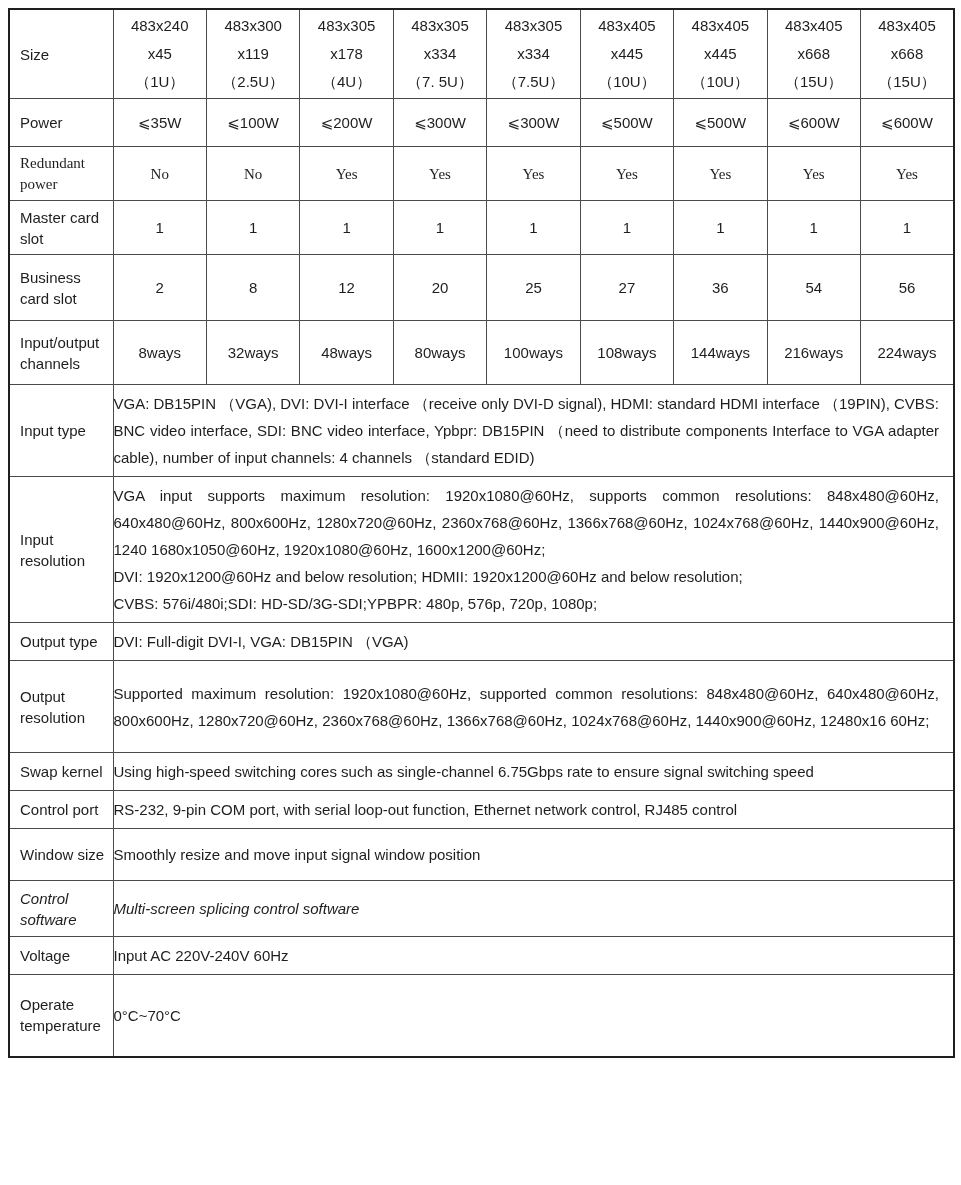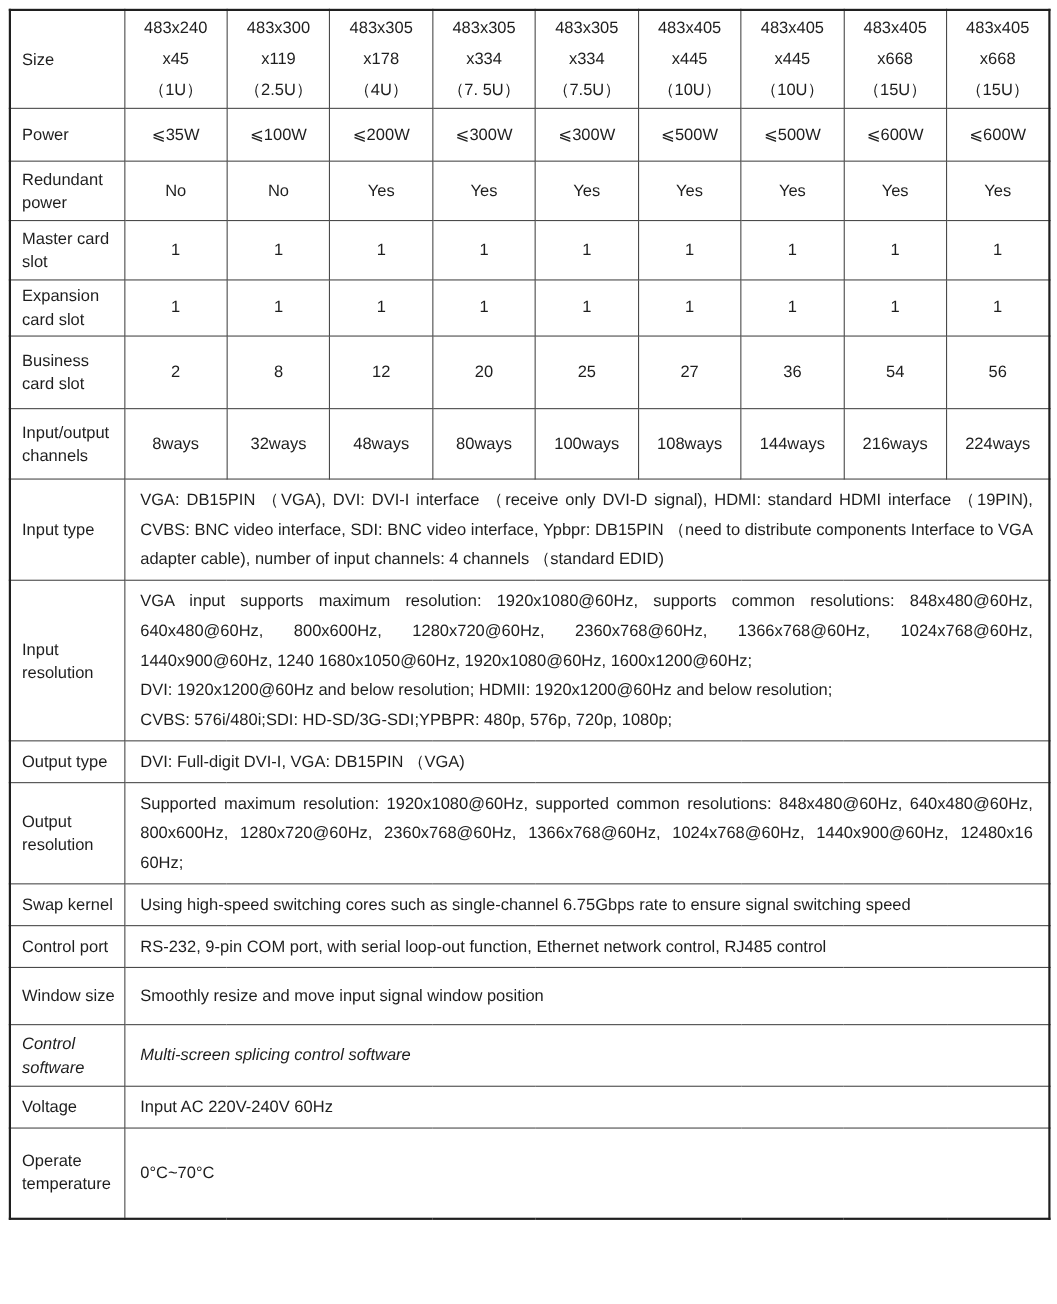--- a/index.html
+++ b/index.html
@@ -38,21 +38,21 @@
     line-height: 28px;
   }
   td.head {
     text-align: center;
     vertical-align: middle;
     padding: 2px 3px;
   }
   td.span-val {
     text-align: left;
     vertical-align: middle;
-    padding: 5px 14px 5px 14px;
+    padding: 5px 14px 5px 0;
   }
   td.span-val .seg {
     text-align: justify;
     line-height: 27px;
   }
   td.span-val .seg.single { text-align: left; }
 </style>
 </head>
 <body>
 
@@ -94,46 +94,34 @@
           <td class="val">⩽35W</td>
           <td class="val">⩽100W</td>
           <td class="val">⩽200W</td>
           <td class="val">⩽300W</td>
           <td class="val">⩽300W</td>
           <td class="val">⩽500W</td>
           <td class="val">⩽500W</td>
           <td class="val">⩽600W</td>
           <td class="val">⩽600W</td>
         </tr>
-        <tr style="height: 54px;">
+        <tr style="height: 54px; font-family: Liberation Serif, serif;">
           <td class="label">Redundant power</td>
           <td class="val">No</td>
           <td class="val">No</td>
           <td class="val">Yes</td>
           <td class="val">Yes</td>
           <td class="val">Yes</td>
           <td class="val">Yes</td>
           <td class="val">Yes</td>
           <td class="val">Yes</td>
           <td class="val">Yes</td>
         </tr>
         <tr style="height: 54px;">
           <td class="label">Master card slot</td>
-          <td class="val">1</td>
-          <td class="val">1</td>
-          <td class="val">1</td>
-          <td class="val">1</td>
-          <td class="val">1</td>
-          <td class="val">1</td>
-          <td class="val">1</td>
-          <td class="val">1</td>
-          <td class="val">1</td>
-        </tr>
-        <tr style="height: 46px;">
-          <td class="label">Expansion card slot</td>
           <td class="val">1</td>
           <td class="val">1</td>
           <td class="val">1</td>
           <td class="val">1</td>
           <td class="val">1</td>
           <td class="val">1</td>
           <td class="val">1</td>
           <td class="val">1</td>
           <td class="val">1</td>
         </tr>

